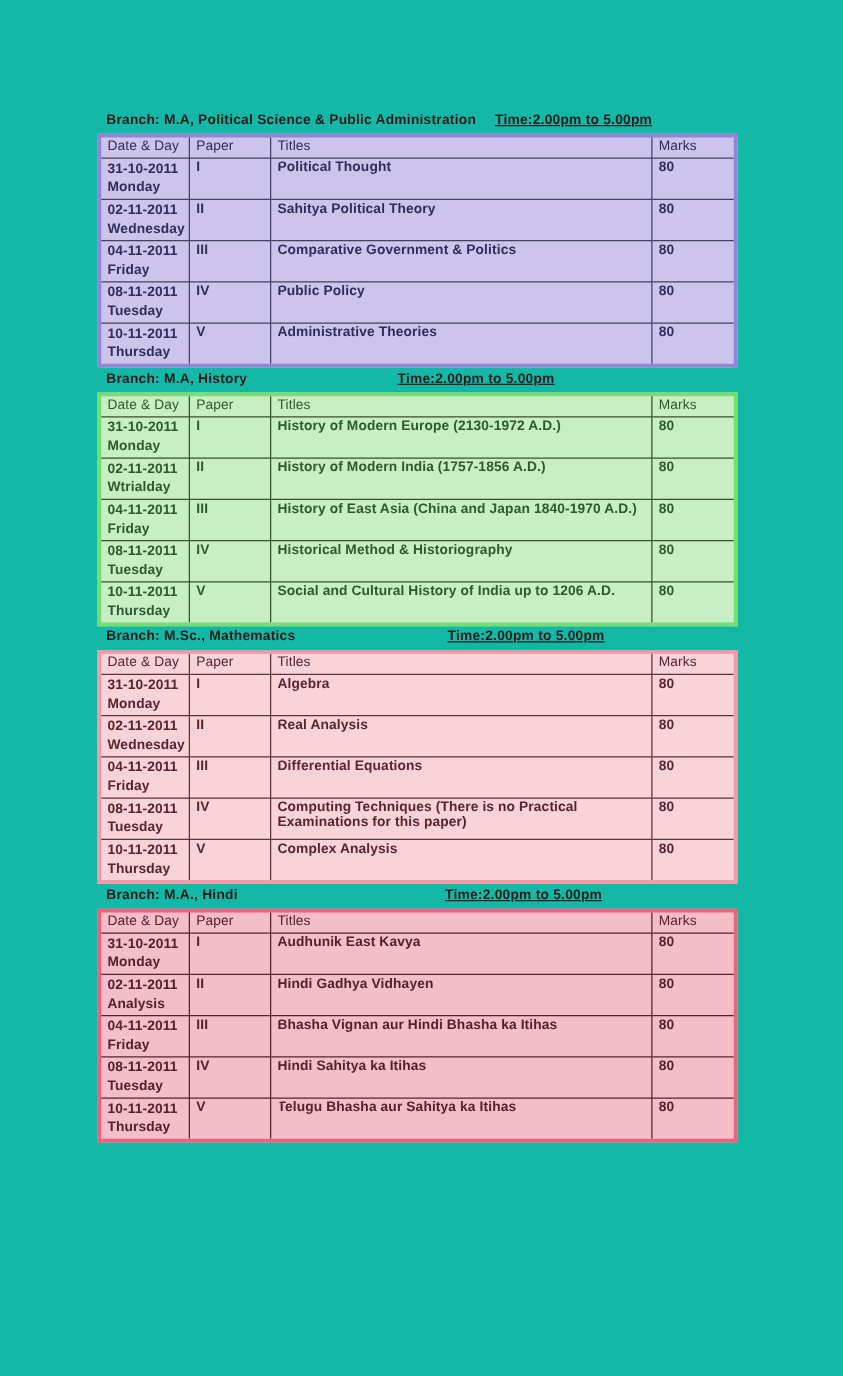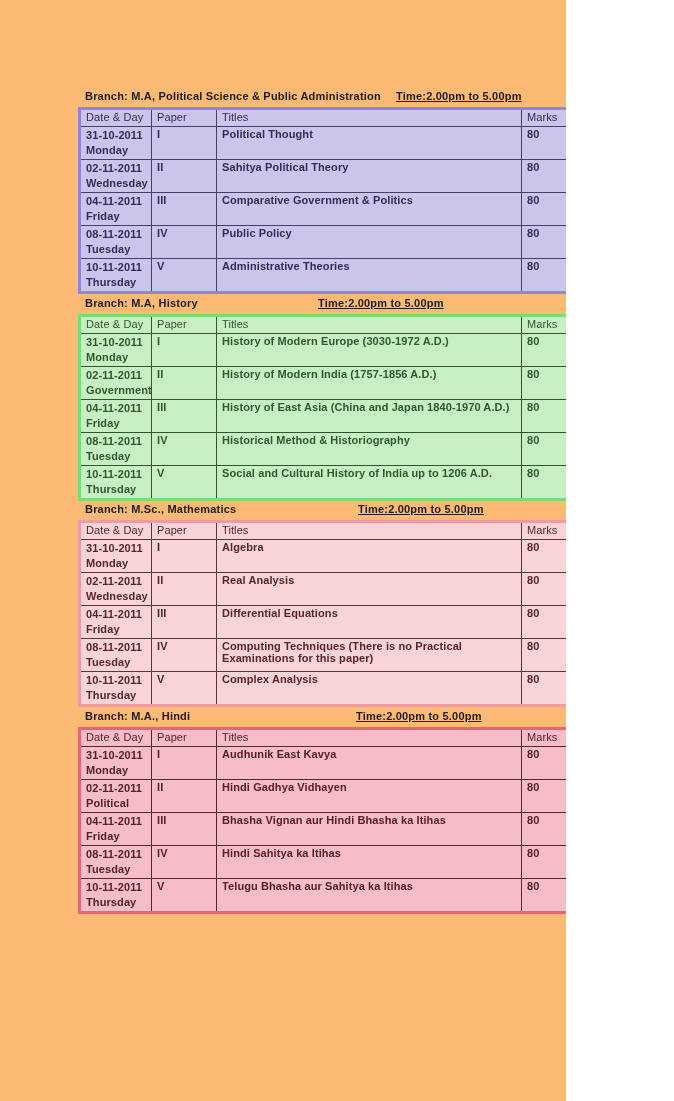--- a/index.html
+++ b/index.html
@@ -1,17 +1,17 @@
 <!DOCTYPE html>
 <html><head>
 <meta charset="utf-8">
 <style>
   html,body { margin:0; padding:0; background:#ffffff; }
   .page {
-    position:relative; width:566px; height:1101px; background:#fdba74;
+    position:relative; width:674px; height:1101px; background:#14b8a6;
     font-family:"Liberation Sans", sans-serif; overflow:hidden;
   }
   .section { position:absolute; left:78px; width:509px; }
   .heading { position:relative; height:17px; font-size:11px; font-weight:bold; color:#1c1c1c; }
   .branch  { position:absolute; left:7px; top:0; white-space:nowrap; letter-spacing:0.2px; }
   .time    { position:absolute; top:0; white-space:nowrap; letter-spacing:0.2px;text-decoration:underline; }
   table.sched {
     border-collapse:collapse; table-layout:fixed; width:509px;
     background:var(--bg); border:3px solid var(--brd); color:var(--txt);
     font-size:11px; font-weight:bold; letter-spacing:0.1px;
@@ -121,27 +121,27 @@
           <th>Marks</th>
         </tr>
       </thead>
       <tbody>
         <tr>
           <td class="c-date">
               <div>31-10-2011</div>
               <div>Monday</div>
             </td>
           <td class="c-paper">I</td>
-          <td class="c-title">History of Modern Europe (3030-1972 A.D.)</td>
+          <td class="c-title">History of Modern Europe (2130-1972 A.D.)</td>
           <td class="c-marks">80</td>
         </tr>
         <tr>
           <td class="c-date">
               <div>02-11-2011</div>
-              <div>Government</div>
+              <div>Wtrialday</div>
             </td>
           <td class="c-paper">II</td>
           <td class="c-title">History of Modern India (1757-1856 A.D.)</td>
           <td class="c-marks">80</td>
         </tr>
         <tr>
           <td class="c-date">
               <div>04-11-2011</div>
               <div>Friday</div>
             </td>
@@ -267,21 +267,21 @@
               <div>31-10-2011</div>
               <div>Monday</div>
             </td>
           <td class="c-paper">I</td>
           <td class="c-title">Audhunik East Kavya</td>
           <td class="c-marks">80</td>
         </tr>
         <tr>
           <td class="c-date">
               <div>02-11-2011</div>
-              <div>Political</div>
+              <div>Analysis</div>
             </td>
           <td class="c-paper">II</td>
           <td class="c-title">Hindi Gadhya Vidhayen</td>
           <td class="c-marks">80</td>
         </tr>
         <tr>
           <td class="c-date">
               <div>04-11-2011</div>
               <div>Friday</div>
             </td>

